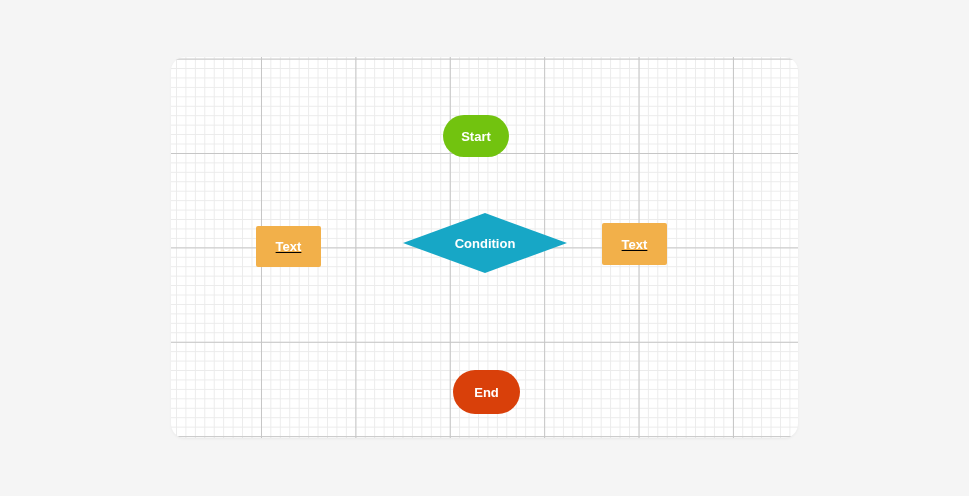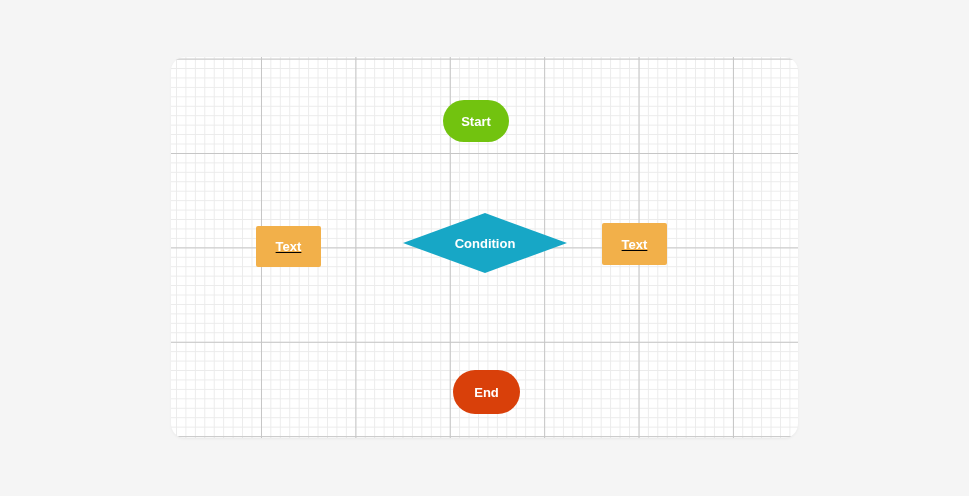--- a/index.html
+++ b/index.html
@@ -62,21 +62,21 @@
   .node-condition  { left: 232px; top: 156px; width: 164px; height: 60px; }
   .node-text-left  { left: 85px;  top: 169px; width: 65px;  height: 41px; }
   .node-text-right { left: 431px; top: 166px; width: 65px;  height: 42px; }
   .node-end        { left: 282px; top: 313px; width: 67px;  height: 44px; }
 </style>
 </head>
 <body>
 
 <div class="canvas">
 
-  <div class="node pill node-start" style="background-color: rgb(114, 195, 15);">
+  <div class="node pill node-start" style="background-color: rgb(114, 195, 15); margin-top: 15px;">
     <span class="label">Start</span>
   </div>
 
   <div class="node rect node-text-left" style="background-color: rgb(242, 176, 74);">
     <span class="label">Text</span>
   </div>
 
   <div class="node diamond node-condition" style="background-color: rgb(23, 167, 198);">
     <span class="label">Condition</span>
   </div>

